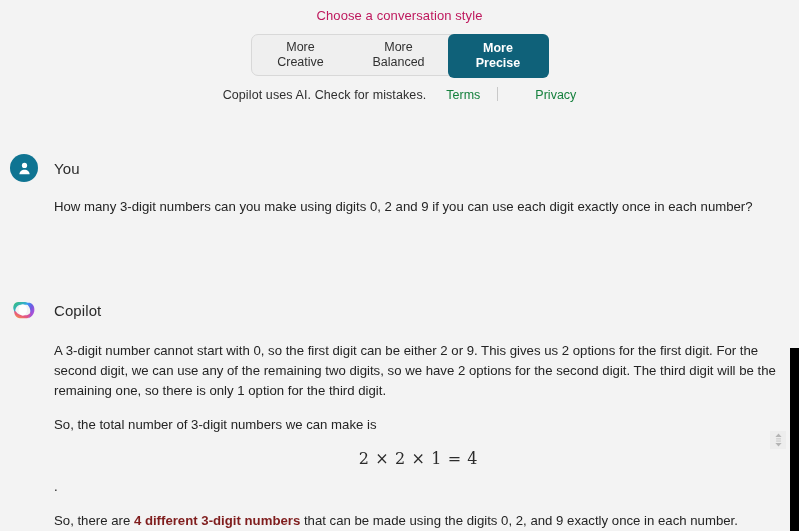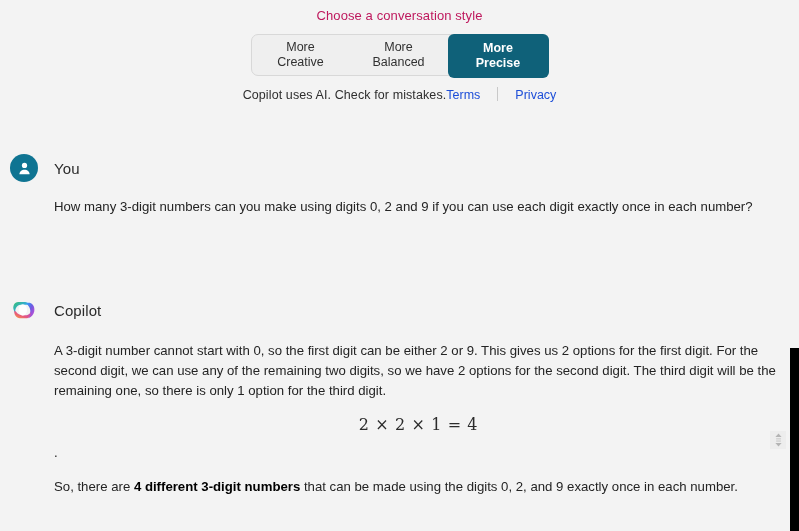--- a/index.html
+++ b/index.html
@@ -69,24 +69,24 @@
   #legal-row {
     margin-top: 11px;
     display: flex;
     align-items: flex-start;
     font-size: 12.5px;
     line-height: 16px;
     color: #2e2e2e;
   }
   #legal-text { letter-spacing: 0.1px; }
   .legal-link {
-    color: #1d4ed8;
+    color: #15803d;
     text-decoration: none;
     cursor: pointer;
-    margin-left: 0;
+    margin-left: 20px;
   }
   #legal-divider {
     width: 1px;
     height: 14px;
     background: #c9c9c9;
     margin: 0 17px 0 17px;
   }
 
   
   #chat {
@@ -139,21 +139,21 @@
     color: #2b2b2b;
     letter-spacing: 0.6px;
     position: relative;
   }
   .tiny-dot {
     font-size: 13.2px;
     line-height: 20px;
     color: #242424;
     margin: 0 0 14px 0;
   }
-  .bold { font-weight: 700; color: #000000; }
+  .bold { font-weight: 700; color: #7f1d1d; }
 
   
   #math-handle {
     position: absolute;
     right: 13px;
     top: 431px;
     width: 16px;
     height: 18px;
     background: #ededed;
     display: flex;
@@ -250,20 +250,21 @@
           <path d="M4.2 17 C3.4 21.8 6.4 26 11 26 L20 26 C23.5 25 25.5 21 24.5 17.5 C23.5 21.5 20 22.5 16.5 22.5 C11.5 22.5 8 21 6 17.8 Z" fill="url(#cpB)"></path>
           <ellipse cx="14.5" cy="16" rx="5.2" ry="7" fill="#ffffff" opacity="0.92"></ellipse>
         </svg>
       </div>
       <div class="turn-author">Copilot</div>
     </div>
 
     <div class="turn-body">
       <p>A 3-digit number cannot start with 0, so the first digit can be either 2 or 9. This gives us 2 options for the first digit. For the second digit, we can use any of the remaining two digits, so we have 2 options for the second digit. The third digit will be the remaining one, so there is only 1 option for the third digit.</p>
 
+      <p>So, the total number of 3-digit numbers we can make is</p>
 
       <div class="math-block">2 × 2 × 1 = 4</div>
 
       <p class="tiny-dot">.</p>
 
       <p><span>So, there are </span><span class="bold">4 different 3-digit numbers</span><span> that can be made using the digits 0, 2, and 9 exactly once in each number.</span></p>
     </div>
   </div>
 
 </div>

